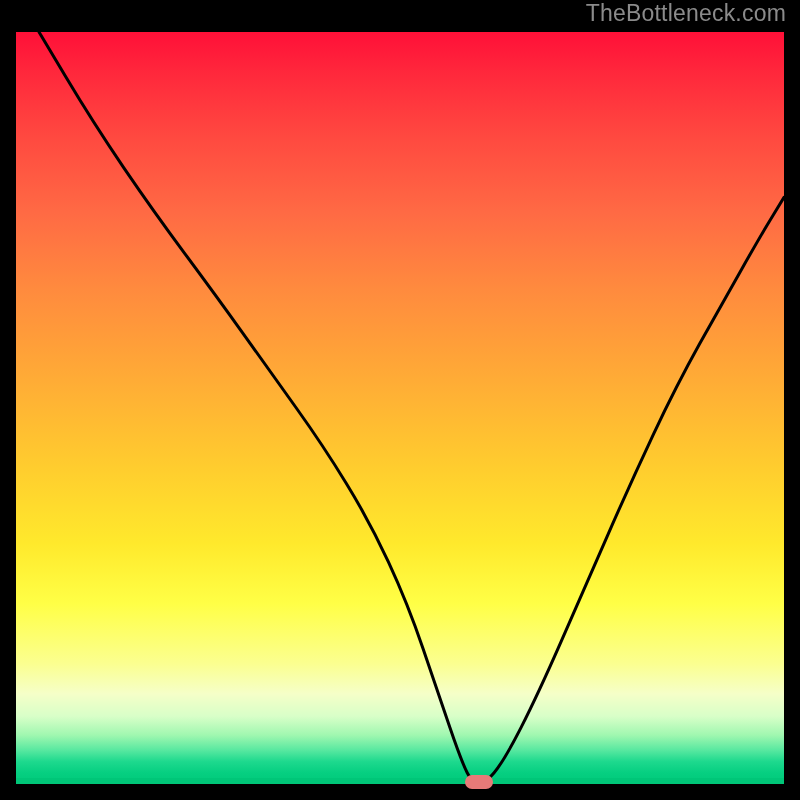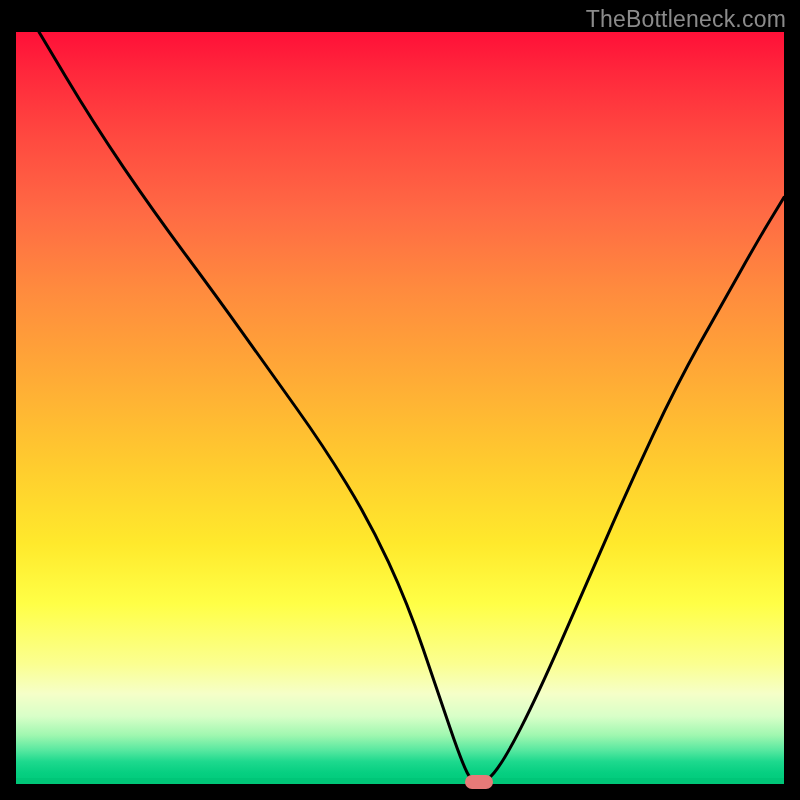--- a/index.html
+++ b/index.html
@@ -63,21 +63,21 @@
   }
   .marker {
     position: absolute;
     width: 28px;
     height: 14px;
     border-radius: 7px;
     background: #e77a78;
   }
   .watermark {
     position: absolute;
-    top: 6px;
+    top: 0;
     right: 14px;
     color: #8b8b8b;
     font-size: 23px;
     letter-spacing: 0.2px;
     font-weight: 400;
   }
 </style>
 </head>
 <body>
 

